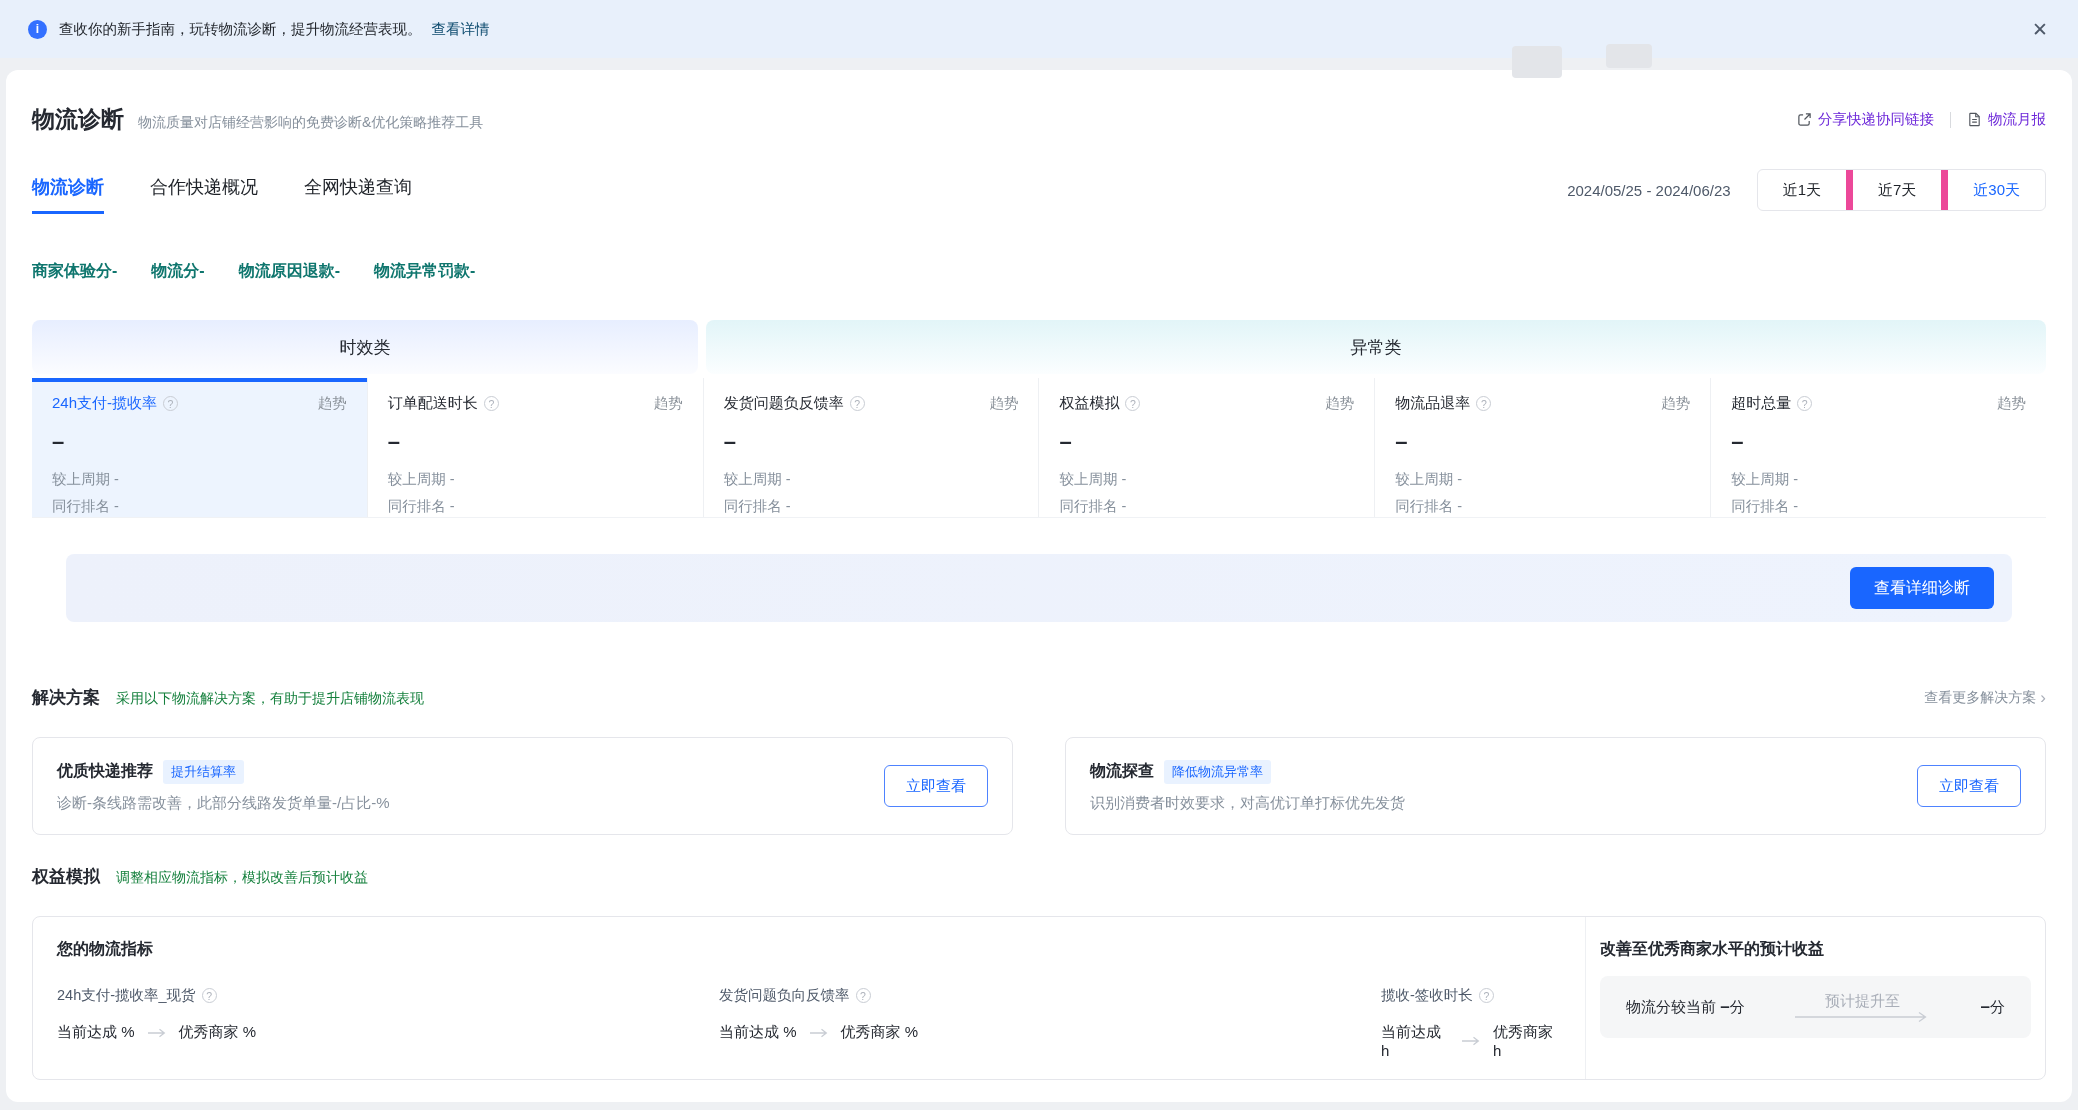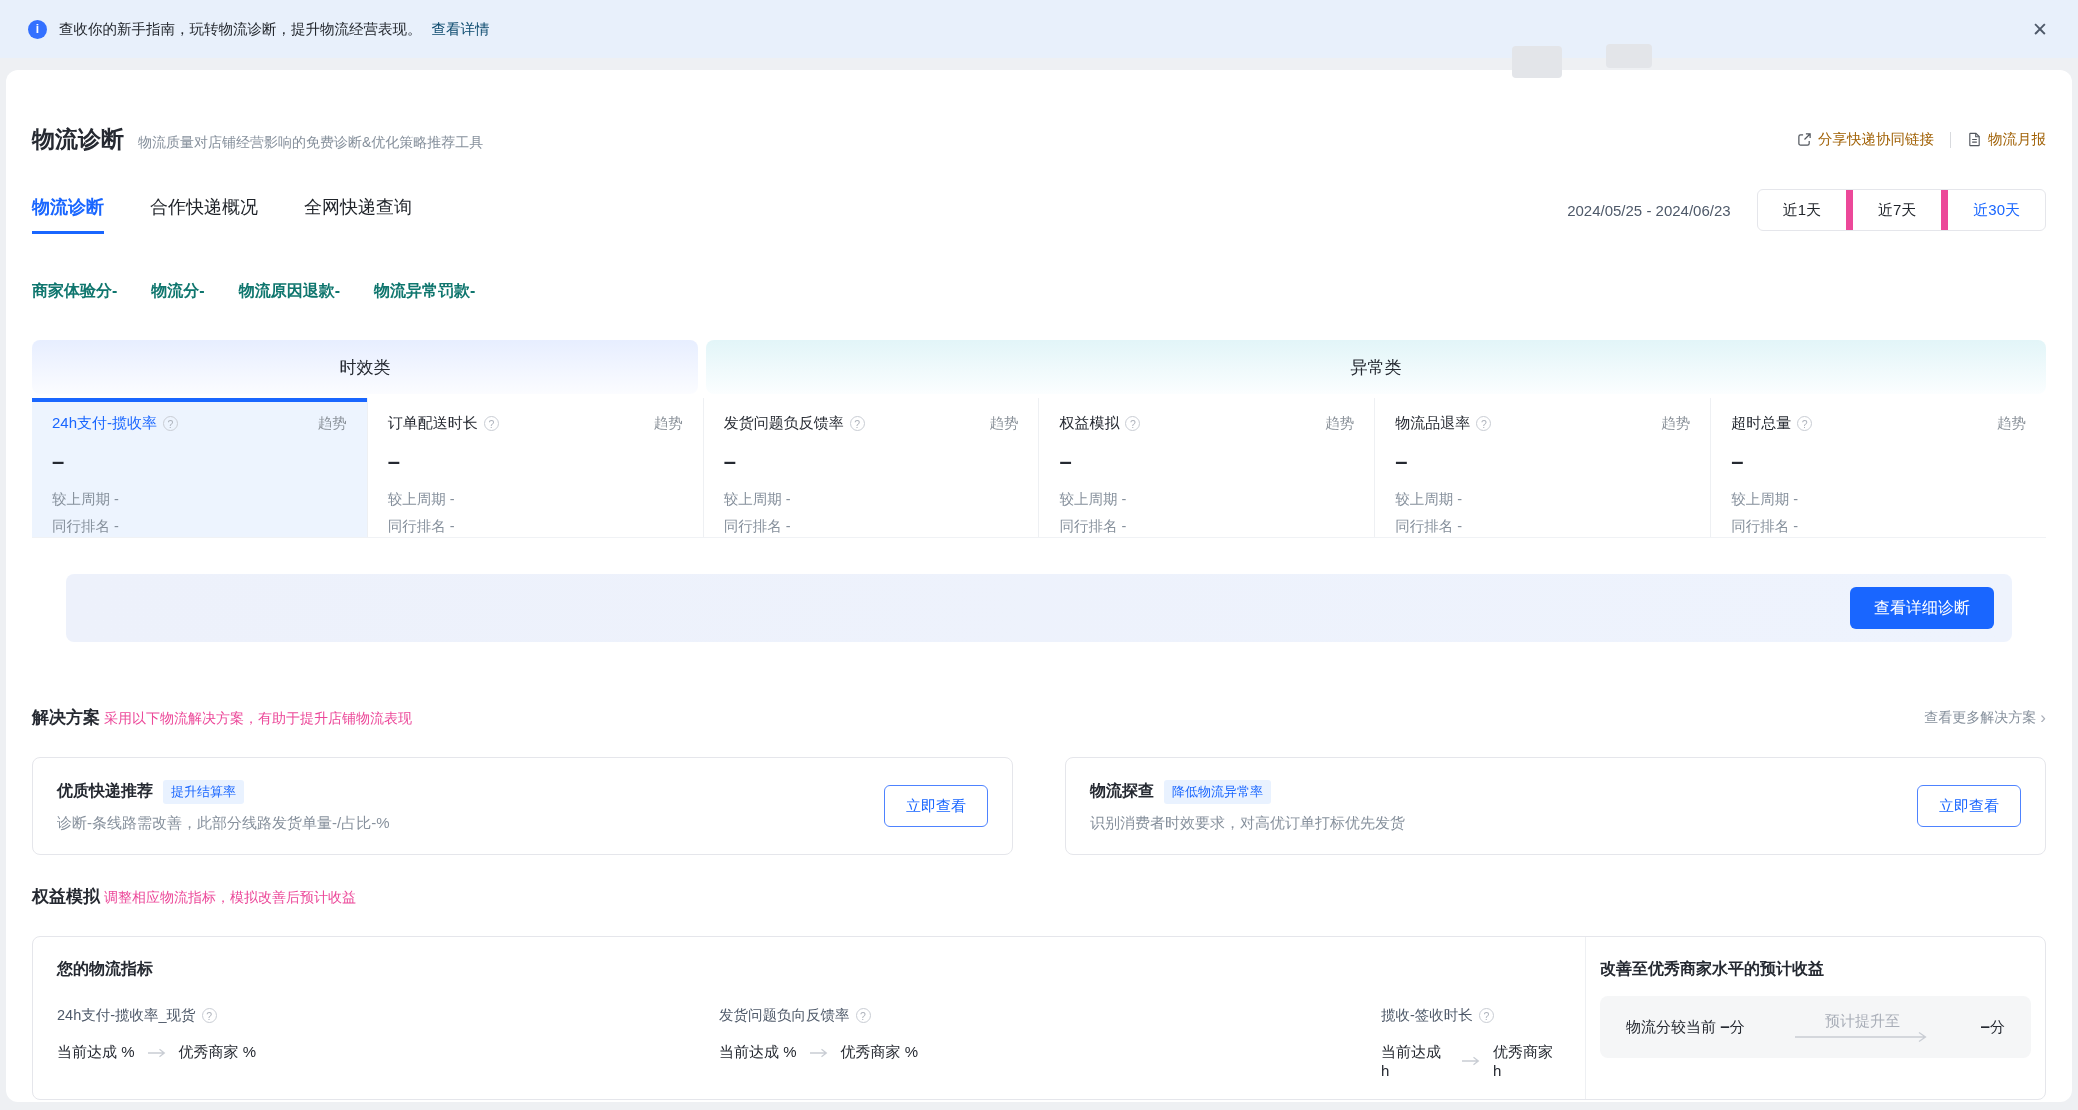--- a/index.html
+++ b/index.html
@@ -13,27 +13,27 @@
                display:flex; align-items:center; justify-content:center; flex:0 0 auto; }
   .banner-text { font-size:14.5px; margin-left:12px; }
   .banner-link { font-size:14.5px; color:#0c4a6e; margin-left:10px; cursor:pointer; }
   .banner-close { margin-left:auto; font-size:19px; color:#4e5969; cursor:pointer; line-height:1; }
 
   
   .skeleton-a { position:absolute; left:1512px; top:46px; width:50px; height:32px; background:#e3e5e9; border-radius:4px; z-index:3; }
   .skeleton-b { position:absolute; left:1606px; top:44px; width:46px; height:24px; background:#e3e5e9; border-radius:4px; z-index:3; }
 
   
-  .main { margin:12px 6px 0; background:#fff; border-radius:12px; height:1032px; padding:54px 26px 0; position:relative; }
+  .main { margin:12px 6px 0; background:#fff; border-radius:12px; height:1032px; padding:34px 26px 0; position:relative; }
 
   .header-row { display:flex; align-items:center; justify-content:space-between; }
   .title-wrap { display:flex; align-items:baseline; }
   .page-title { font-size:23px; font-weight:600; color:#252931; }
   .page-subtitle { font-size:14px; color:#86909c; margin-left:14px; }
-  .header-links { display:flex; align-items:center; font-size:14.5px; color:#a16207; }
+  .header-links { display:flex; align-items:center; font-size:14.5px; color:#6d28d9; }
   .hlink { display:flex; align-items:center; gap:6px; cursor:pointer; }
   .hdivider { width:1px; height:16px; background:#d8dade; margin:0 16px; }
 
   
   .tabs-row { margin-top:34px; display:flex; align-items:center; justify-content:space-between; }
   .tabs { display:flex; }
   .tab { font-size:18px; color:#1f2329; margin-right:46px; padding-bottom:12px; border-bottom:3px solid transparent; cursor:pointer; }
   .tab.active { color:#1966ff; font-weight:600; border-bottom-color:#1966ff; }
   .filter-wrap { display:flex; align-items:center; gap:26px; padding-bottom:8px; }
   .date-range { font-size:15px; color:#4e5969; cursor:pointer; }
@@ -75,21 +75,21 @@
                display:flex; align-items:center; justify-content:flex-end; padding-right:18px; }
   .btn-primary { height:42px; padding:0 24px; background:#1966ff; color:#fff; border:none; border-radius:6px;
                  font-size:16px; font-family:inherit; cursor:pointer; }
 
   
   .section-row { display:flex; align-items:center; justify-content:space-between; }
   .section-row.solutions { margin-top:64px; }
   .section-row.simulation { margin-top:30px; }
   .section-left { display:flex; align-items:baseline; }
   .section-title { font-size:17px; font-weight:600; color:#252931; }
-  .section-subtitle { font-size:14px; color:#ec4899; margin-left:4px; }
+  .section-subtitle { font-size:14px; color:#15803d; margin-left:16px; }
   .more-link { font-size:14px; color:#86909c; cursor:pointer; display:flex; align-items:center; gap:4px; }
   .chevron { font-size:17px; line-height:1; color:#a9aeb8; }
 
   
   .sol-row { margin-top:28px; display:flex; gap:52px; }
   .sol-card { flex:1; border:1px solid #e5e6eb; border-radius:8px; height:98px; padding:0 24px;
               display:flex; align-items:center; justify-content:space-between; background:#fff; }
   .sol-title-row { display:flex; align-items:center; gap:10px; }
   .sol-title { font-size:16px; font-weight:600; color:#252931; }
   .sol-tag { font-size:13px; color:#1966ff; background:#e9f2ff; padding:3px 8px; border-radius:3px; }

